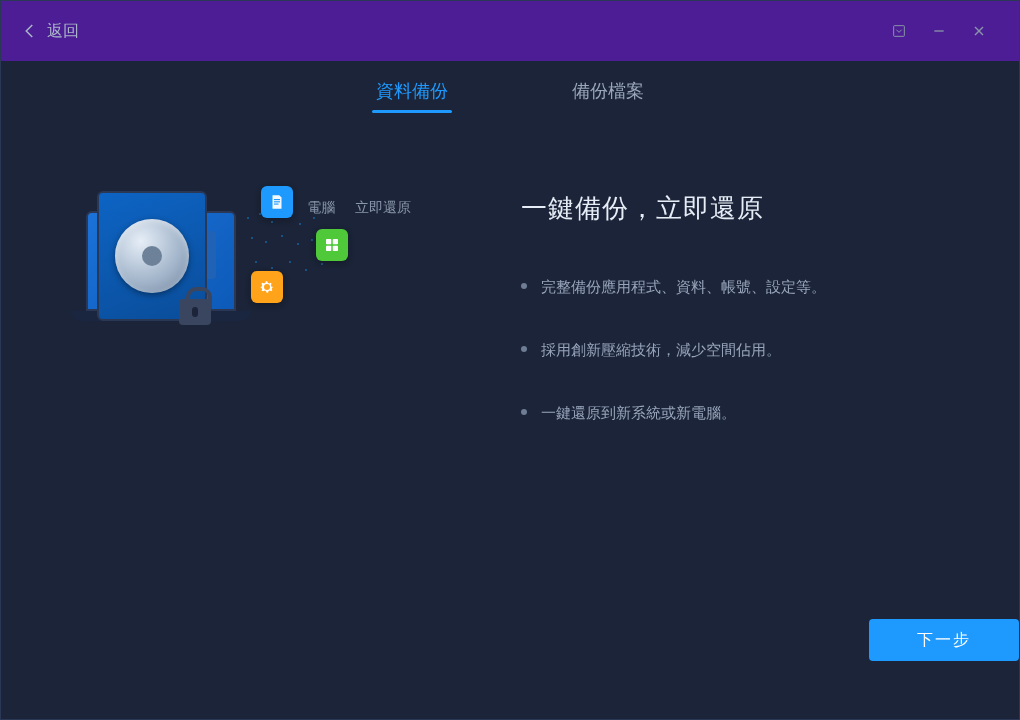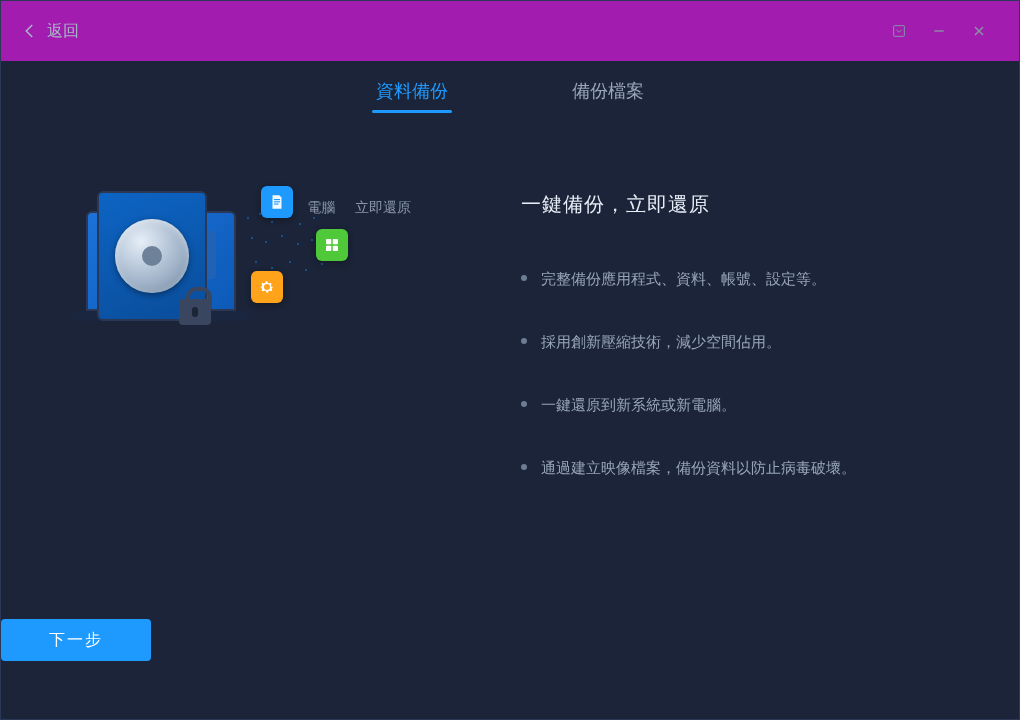--- a/index.html
+++ b/index.html
@@ -2,38 +2,38 @@
 <html><head>
 <meta charset="utf-8">
 <style>
   * { box-sizing: border-box; margin: 0; padding: 0; }
   html, body { width: 1020px; height: 720px; overflow: hidden; font-family: "Microsoft YaHei", "PingFang SC", sans-serif; }
   body { background: #0e1625; color: #b8c4d4; }
 
   .window { width: 1020px; height: 720px; background: #1b2438; border: 1px solid #2a3856; display: flex; flex-direction: column; }
 
   
-  .titlebar { height: 60px; background: #a21caf; display: flex; align-items: center; padding: 0 20px; }
+  .titlebar { height: 60px; background: #4c1d95; display: flex; align-items: center; padding: 0 20px; }
   .back-btn { display: flex; align-items: center; gap: 8px; color: #aab6c8; font-size: 16px; cursor: pointer; }
   .back-btn .arrow { width: 18px; height: 18px; display: inline-flex; align-items: center; justify-content: center; }
   .titlebar .spacer { flex: 1; }
   .winctrl { width: 40px; height: 40px; display: flex; align-items: center; justify-content: center; color: #8894a8; cursor: pointer; }
 
   
   .tabs { height: 60px; display: flex; align-items: center; justify-content: center; gap: 116px; border-bottom: 0; }
   .tab { font-size: 18px; color: #9aa6ba; padding: 16px 4px; position: relative; cursor: pointer; }
   .tab.active { color: #1e9aff; }
   .tab.active::after { content: ""; position: absolute; left: 0; right: 0; bottom: 6px; height: 3px; background: #1e9aff; border-radius: 2px; }
 
   
   .content { flex: 1; display: flex; padding: 60px 60px 20px 60px; }
   .left { width: 420px; display: flex; flex-direction: row; align-items: flex-start; justify-content: center; }
   .right { flex: 1; padding-left: 40px; padding-top: 10px; }
 
-  .headline { font-size: 20px; color: #e6edf7; margin-bottom: 50px; font-weight: 400; letter-spacing: 1px; }
+  .headline { font-size: 26px; color: #e6edf7; margin-bottom: 50px; font-weight: 400; letter-spacing: 1px; }
 
   .bullets { list-style: none; text-align: center; }
   .bullets li { display: flex; align-items: flex-start; gap: 14px; font-size: 15px; color: #97a4ba; margin-bottom: 42px; line-height: 1.4; }
   .bullets li::before { content: ""; width: 6px; height: 6px; background: #6e7c94; border-radius: 50%; margin-top: 7px; flex-shrink: 0; }
 
   
   .illus { width: 400px; height: 160px; position: relative; }
   .labels { width: 400px; display: flex; justify-content: space-between; margin-top: 18px; padding: 0 70px 0 80px; }
   .labels span { font-size: 14px; color: #8a96ac; }
 
@@ -62,21 +62,21 @@
   .chip-doc { background: #1e9aff; top: 5px; left: 200px; }
   .chip-app { background: #4fc93a; top: 48px; left: 255px; }
   .chip-gear { background: #ffa31a; top: 90px; left: 190px; }
   .chip svg { width: 18px; height: 18px; fill: #fff; }
 
   
   .stream { position: absolute; left: 180px; top: 30px; width: 130px; height: 80px; opacity: .5; }
   .stream span { position: absolute; width: 2px; height: 2px; background: #1e9aff; border-radius: 50%; }
 
   
-  .footer { height: 110px; display: flex; align-items: flex-start; justify-content: flex-start; padding-top: 10px; }
+  .footer { height: 110px; display: flex; align-items: flex-start; justify-content: flex-end; padding-top: 10px; }
   .next-btn { width: 150px; height: 42px; background: #1e9aff; color: #fff; font-size: 16px; border: none; border-radius: 4px; cursor: pointer; letter-spacing: 2px; }
 </style>
 </head>
 <body>
 
 <div class="window">
 
   <div class="titlebar">
     <div class="back-btn">
       <span class="arrow">
@@ -180,21 +180,20 @@
         <span>立即還原</span>
       </div>
     </div>
 
     <div class="right">
       <div class="headline">一鍵備份，立即還原</div>
       <ul class="bullets">
         <li>完整備份應用程式、資料、帳號、設定等。</li>
         <li>採用創新壓縮技術，減少空間佔用。</li>
         <li>一鍵還原到新系統或新電腦。</li>
-        <li>通過建立映像檔案，備份資料以防止病毒破壞。</li>
       </ul>
     </div>
   </div>
 
   <div class="footer">
     <button class="next-btn">下一步</button>
   </div>
 
 </div>
 

